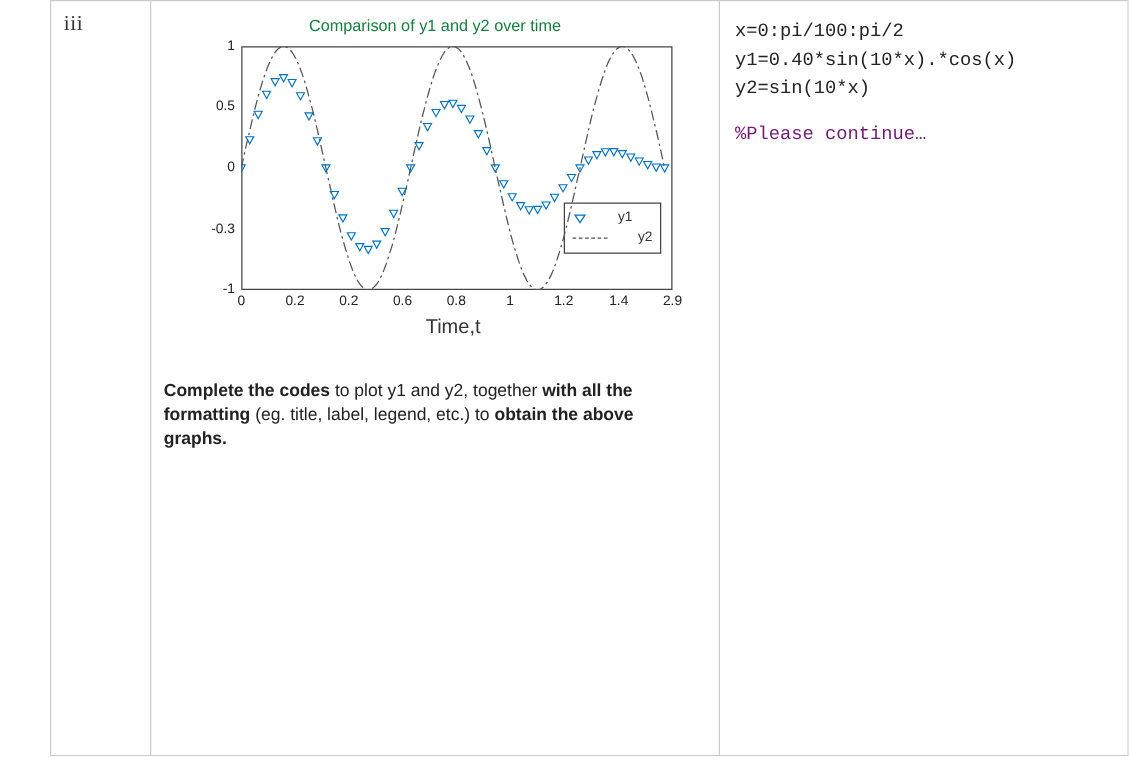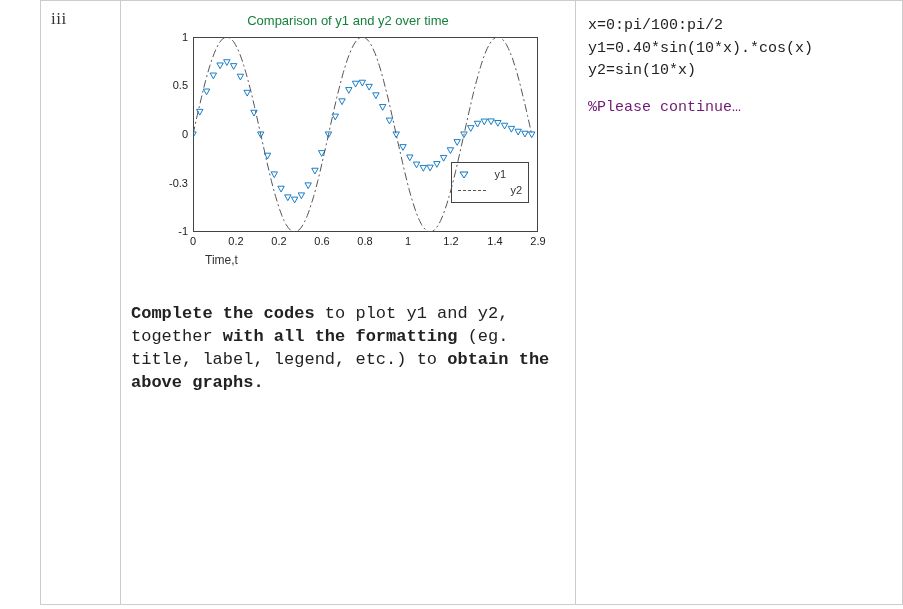--- a/index.html
+++ b/index.html
@@ -77,25 +77,25 @@
     position: absolute;
     font-family: Arial, sans-serif;
     font-size: 11px;
     color: #222;
   }
   .ytick { right: calc(100% - 50px); text-align: right; width: 40px; }
   .xtick { top: 222px; transform: translateX(-50%); }
   .xlabel {
     position: absolute;
     top: 240px;
-    left: 67px;
+    left: 52px;
     width: 345px;
-    text-align: left;
-    font-family: Arial, sans-serif;
-    font-size: 12px;
+    text-align: center;
+    font-family: Arial, sans-serif;
+    font-size: 16px;
   }
   .legend-box {
     position: absolute;
     border: 1px solid #444;
     background: #fff;
     font-family: Arial, sans-serif;
     font-size: 11px;
     padding: 4px 6px;
     right: 8px;
     bottom: 28px;
@@ -104,22 +104,22 @@
   .legend-row { display: flex; align-items: center; gap: 24px; }
   .legend-mark-tri {
     width: 12px; height: 12px; display: inline-flex; align-items: center; justify-content: center;
     color: #0070c0;
   }
   .legend-mark-line {
     width: 28px; height: 0;
     border-top: 1.2px dashed #555;
   }
   .question-text {
-    font-family: Liberation Mono, monospace;
-    font-size: 17px;
+    font-family: Liberation Sans, sans-serif;
+    font-size: 14px;
     color: #222;
     max-width: 420px;
     margin-top: 30px;
     line-height: 1.35;
   }
   .question-text b { font-weight: bold; }
   .iii {
     font-family: "Times New Roman", serif;
     font-size: 17px;
     letter-spacing: 0.5px;

